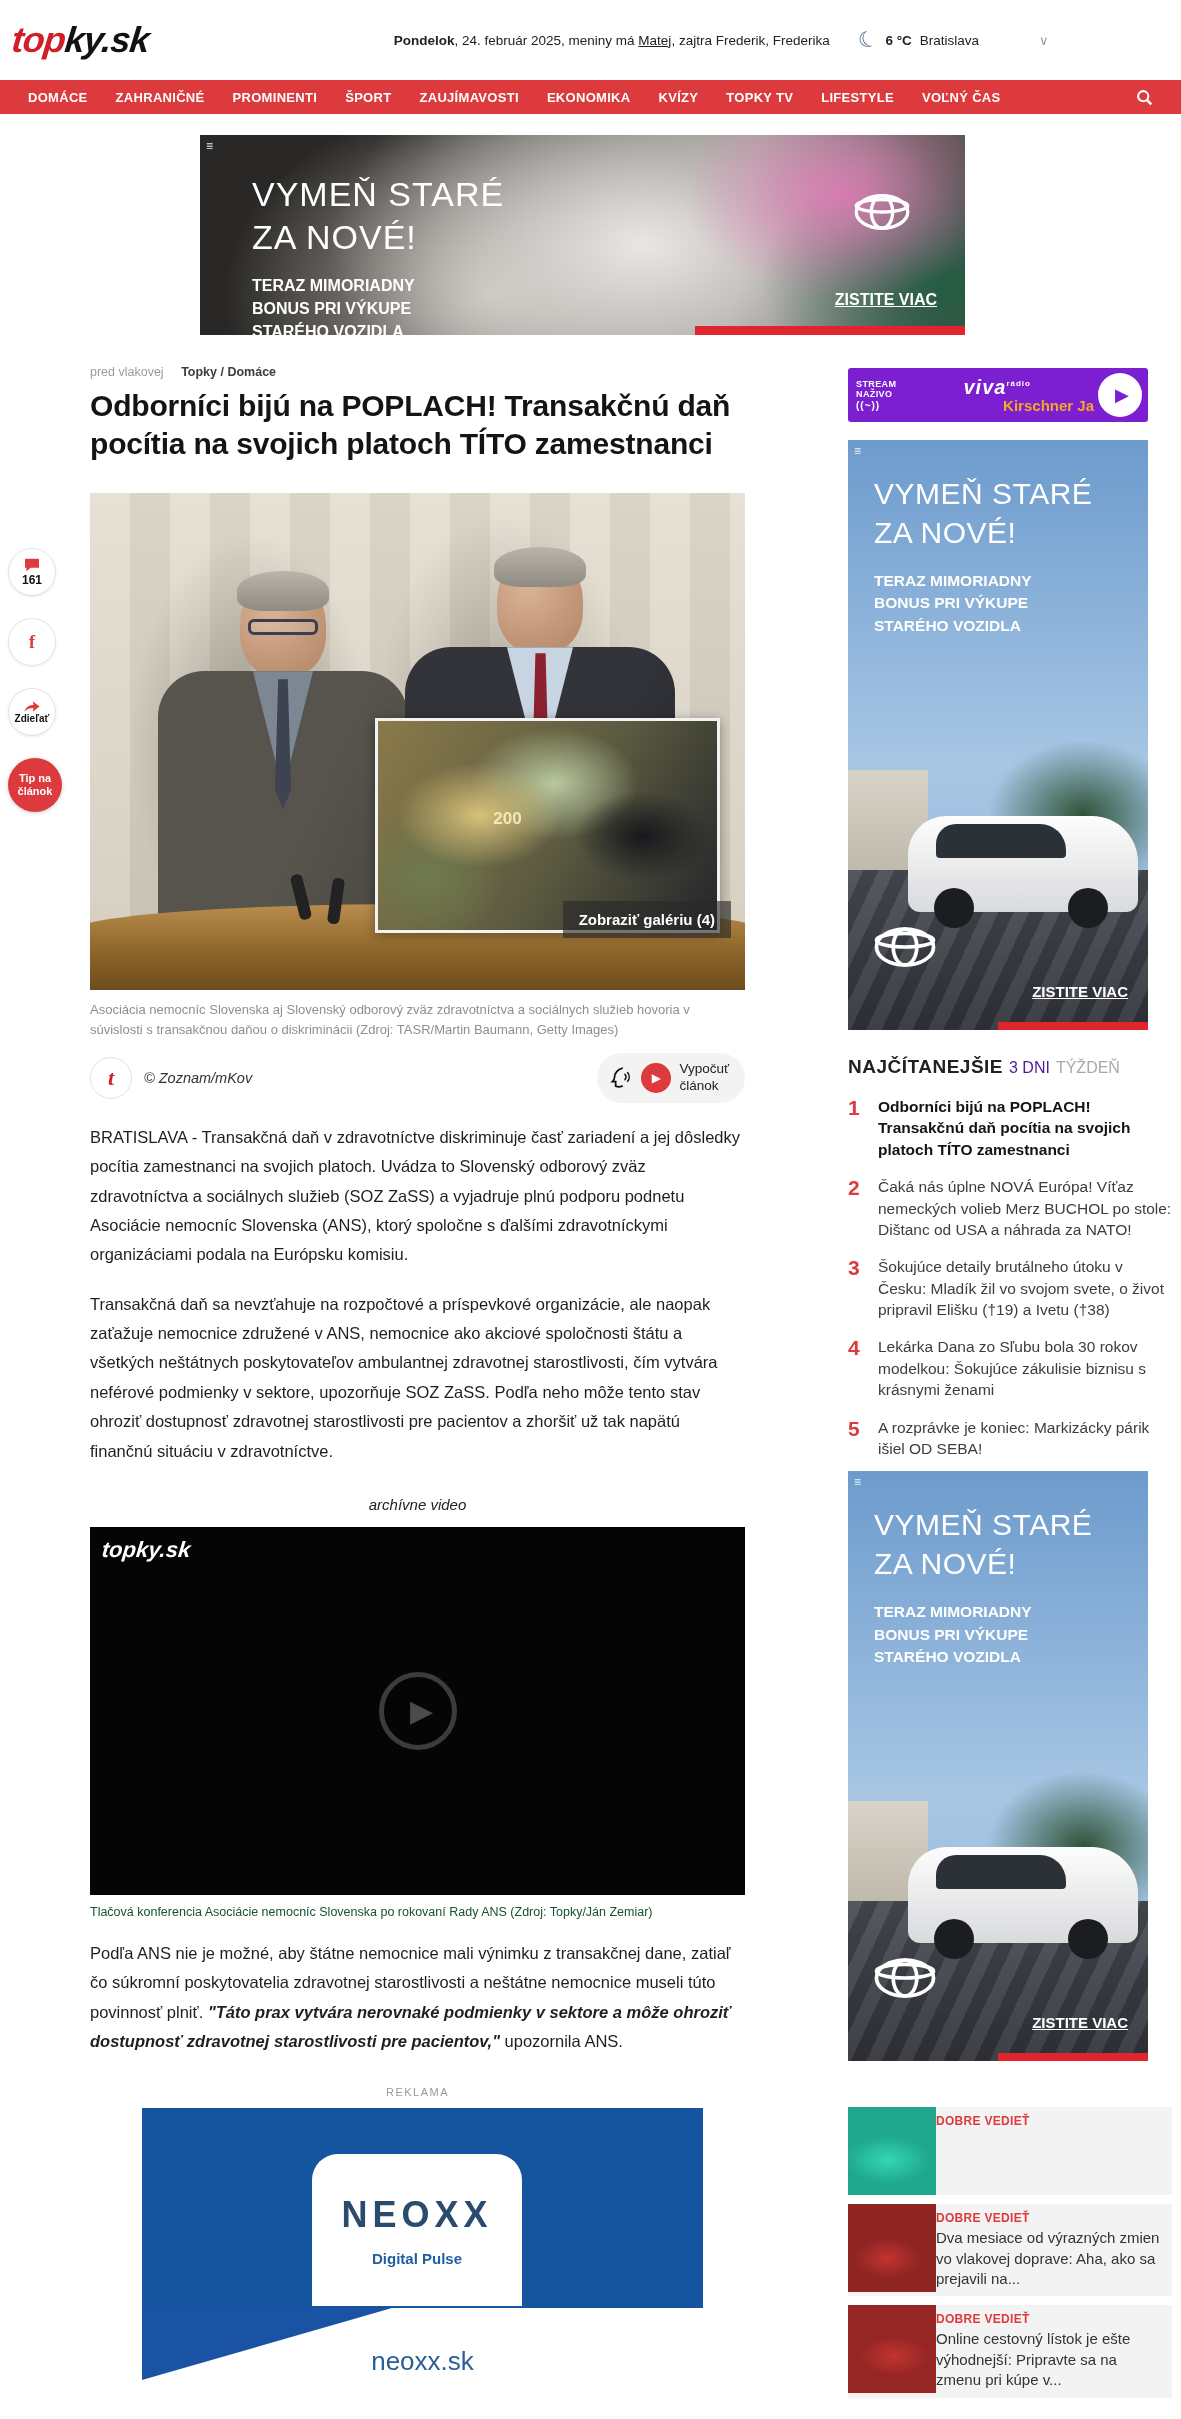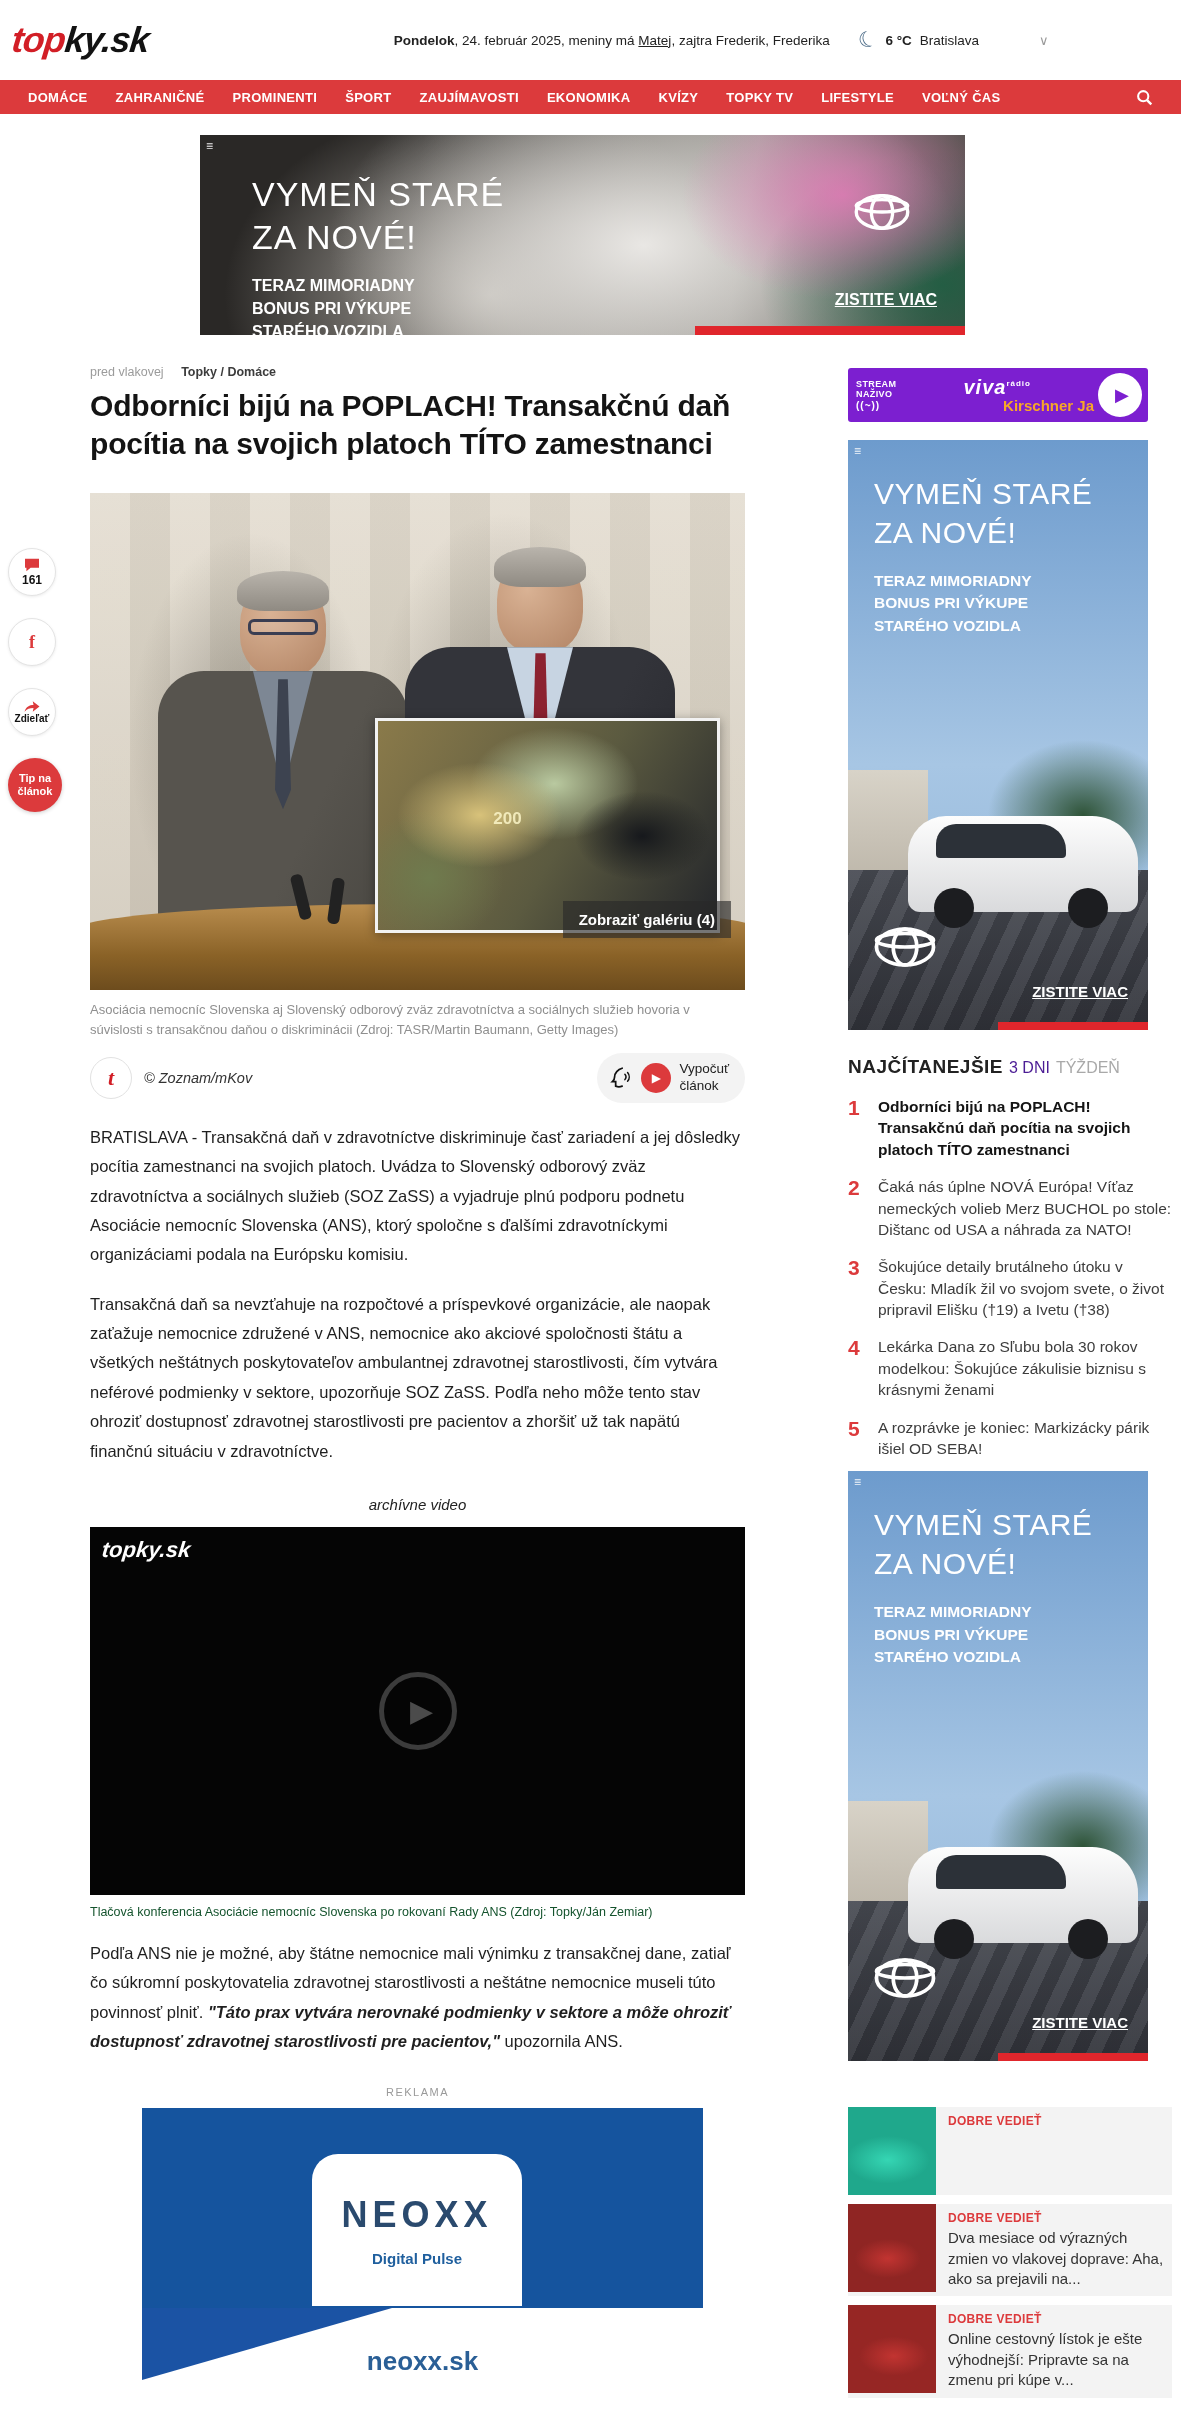--- a/index.html
+++ b/index.html
@@ -113,21 +113,21 @@
   .video-play { position:absolute; left:50%; top:50%; transform:translate(-50%,-50%); width:78px; height:78px; border-radius:50%; border:5px solid #3c3c3c; color:#4b4b4b; display:flex; align-items:center; justify-content:center; font-size:30px; padding-left:8px; cursor:pointer; }
   .video-caption { margin-top:10px; font-size:12.5px; color:#14532d; }
 
   .reklama { margin-top:30px; text-align:center; font-size:11px; letter-spacing:1.5px; color:#9a9a9a; }
   .neoxx { position:relative; margin-top:10px; height:330px; cursor:pointer; }
   .neoxx-blue { position:absolute; left:52px; top:0; width:561px; height:200px; background:#15549e; }
   .neoxx-tail { position:absolute; left:52px; top:200px; width:0; height:0; border-top:72px solid #1a4f9c; border-right:250px solid transparent; filter:brightness(1.05); }
   .neoxx-phone { position:absolute; left:222px; top:46px; width:210px; height:152px; background:#fff; border-radius:26px 26px 0 0; display:flex; flex-direction:column; align-items:center; justify-content:center;gap:8px; }
   .neoxx-logo { font-size:36px; font-weight:bold; letter-spacing:5px; color:#2a4a6e; }
   .neoxx-sub { margin-top:6px; font-size:15px; font-weight:bold; color:#1f5f9e; }
-  .neoxx-url { position:absolute; left:52px; top:238px; width:561px; text-align:center; font-size:26px; color:#2a5f96;font-weight:bold; }
+  .neoxx-url { position:absolute; left:52px; top:238px; width:561px; text-align:center; font-size:26px; color:#2a5f96; }
 
   
   .sidebar { width:324px; }
   .stream-ad { position:relative; width:300px; height:54px; margin-top:3px; background:#7c1fd0; border-radius:3px; display:flex; align-items:center; padding:0 6px 0 8px; cursor:pointer; }
   .stream-left { color:#fff; font-size:9px; font-weight:bold; line-height:1.15; letter-spacing:.4px; }
   .stream-waves { font-size:10px; font-weight:bold; letter-spacing:1px; }
   .stream-mid { flex:1; text-align:center; color:#fff; }
   .viva { font-style:italic; font-weight:bold; font-size:20px; letter-spacing:1px; }
   .viva sup { font-size:8px; font-style:normal; }
   .stream-show { color:#f7a727; font-weight:bold; font-size:15px; text-align:right; margin-right:4px; margin-top:-2px; }
@@ -156,21 +156,21 @@
   .mr-title { font-size:19px; font-weight:bold; letter-spacing:.5px; color:#222; }
   .mr-tab { font-size:16px; color:#4c1d95; cursor:pointer; }
   .mr-tab.t2 { color:#a9a9a9; }
   .mr-list { margin-top:18px; display:flex; flex-direction:column; gap:16px; }
   .mr-item { display:flex; gap:12px; cursor:pointer; }
   .mr-num { color:#dc3a3c; font-size:21px; font-weight:bold; width:18px; flex:none; line-height:1.1; }
   .mr-txt { font-size:15.5px; line-height:1.38; color:#3d3d3d; }
   .mr-item.active .mr-txt { font-weight:bold; color:#141414; }
 
   .dv-list { margin-top:46px; display:flex; flex-direction:column; gap:9px; }
-  .dv-item { display:flex; gap:12px; background:#f3f3f3; cursor:pointer; min-height:88px; }
+  .dv-item { display:flex; gap:0; background:#f3f3f3; cursor:pointer; min-height:88px; }
   .dv-thumb { width:88px; height:88px; flex:none; }
   .dv-thumb.t1 { background:radial-gradient(60px 34px at 45% 60%, #35d6b4, #1fa88c 70%), linear-gradient(160deg,#9ab8d0 18%, #7a6a58 45%, #8a4a44 80%); }
   .dv-thumb.t2 { background:radial-gradient(44px 26px at 45% 62%, #c23431, #8f2523 75%), linear-gradient(#cfd6dd, #9aa2ab 70%, #707880); }
   .dv-thumb.t3 { background:radial-gradient(46px 26px at 52% 58%, #c23431, #962624 75%), linear-gradient(160deg,#9cc0e0 20%, #7e9c6a 55%, #8f897c 85%); }
   .dv-body { padding:7px 8px 7px 0; }
   .dv-label { color:#dc3a3c; font-size:12px; font-weight:bold; letter-spacing:.3px; }
   .dv-txt { margin-top:3px; font-size:15px; line-height:1.36; color:#333; }
 </style>
 </head>
 <body>

